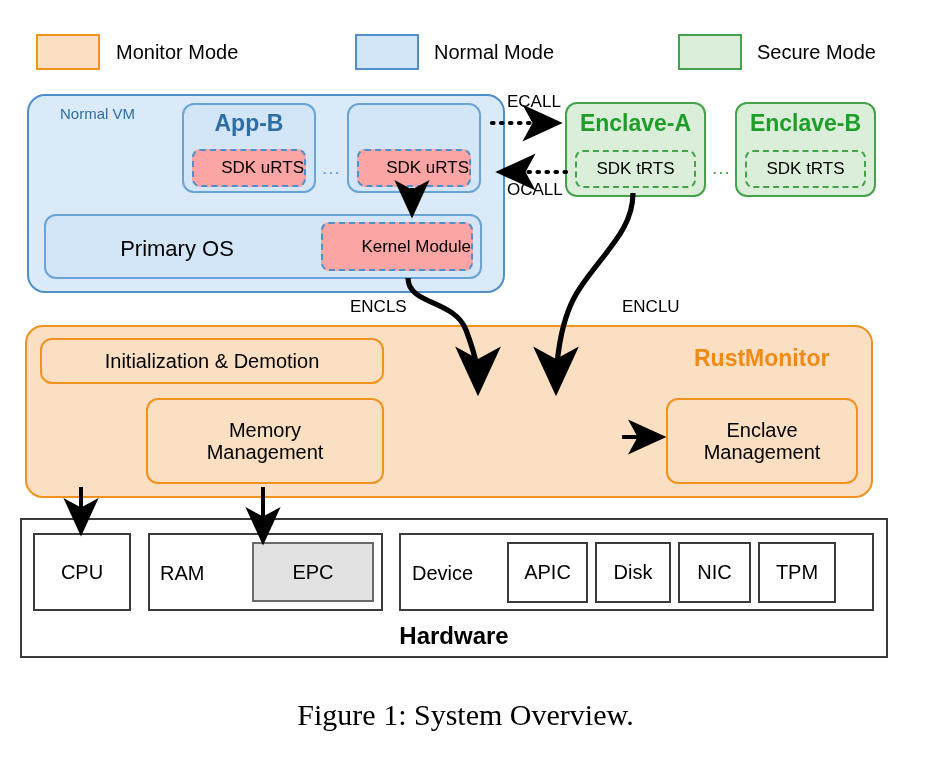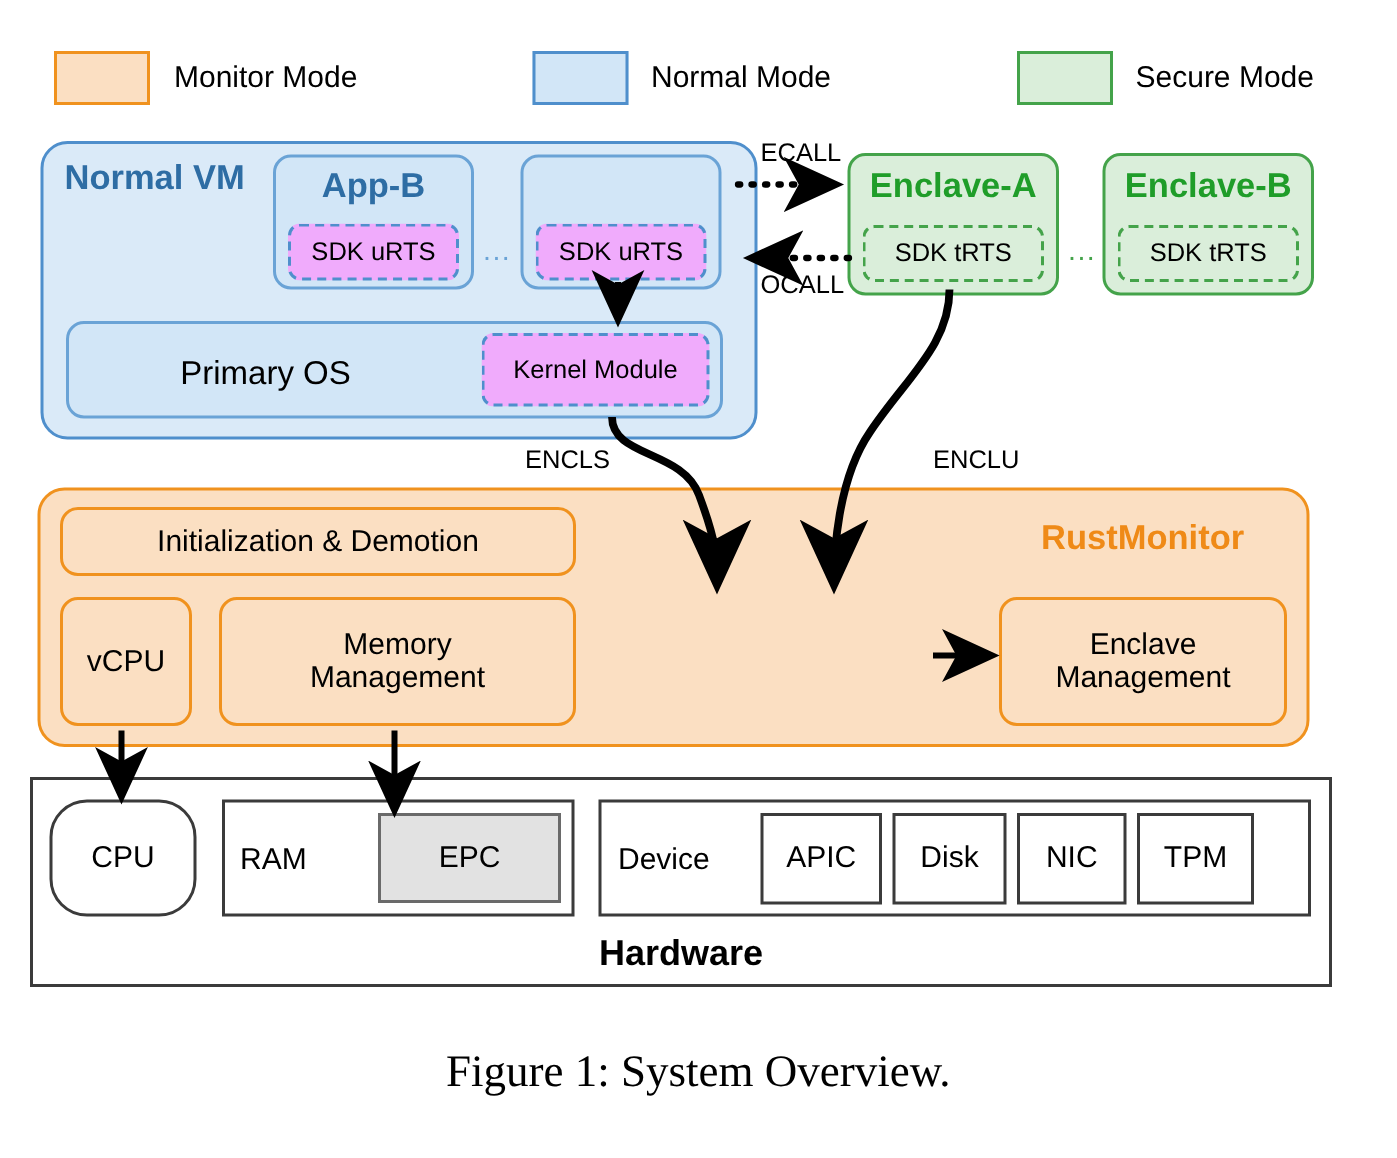--- a/index.html
+++ b/index.html
@@ -46,28 +46,30 @@
   
   .vm-outer {
     background: #daeaf8;
     border: 2.5px solid #4f8fcc;
   }
   .vm-inner {
     background: #d2e6f7;
     border: 2px solid #6aa3d6;
   }
   .dashed-blue {
-    background: #f0abfc;
+    background: #fca5a5;
     border: 2px dashed #4f8fcc;
+    justify-content: flex-end;
   }
   .vm-title {
-    font-size: 23px;
-    font-weight: bold;
+    font-size: 15px;
+    font-weight: normal;
     color: #2e6da4;
     white-space: nowrap;
+    margin-left: 17px;
   }
   .app-title {
     font-size: 23px;
     font-weight: bold;
     color: #2e6da4;
   }
   .blk-text { font-size: 20px; color: #000; }
   .blk-text-sm { font-size: 17px; color: #000; }
 
   
@@ -210,42 +212,39 @@
   <div class="abs edge-label" style="left:622px; top:297px;">ENCLU</div>
 
   <div class="abs monitor-outer rounded-lg" style="left:25px; top:325px; width:848px; height:173px;"></div>
 
   <div class="abs monitor-title" style="left:694px; top:345px;">RustMonitor</div>
 
   <div class="abs monitor-inner rounded-md box" style="left:40px; top:338px; width:344px; height:46px;">
     <span class="blk-text">Initialization &amp; Demotion</span>
   </div>
 
-  <div class="abs monitor-inner rounded-md box" style="left:40px; top:398px; width:88px; height:86px;">
-    <span class="blk-text">vCPU</span>
-  </div>
 
   <div class="abs monitor-inner rounded-md box" style="left:146px; top:398px; width:238px; height:86px;">
     <span class="blk-text" style="display:block;">
       <span style="display:block;">Memory</span>
       <span style="display:block;">Management</span>
     </span>
   </div>
 
 
   <div class="abs monitor-inner rounded-md box" style="left:666px; top:398px; width:192px; height:86px;">
     <span class="blk-text" style="display:block;">
       <span style="display:block;">Enclave</span>
       <span style="display:block;">Management</span>
     </span>
   </div>
 
   <div class="abs hw-outer" style="left:20px; top:518px; width:868px; height:140px;"></div>
 
-  <div class="abs hw-box box" style="left:33px; top:533px; width:98px; height:78px;border-radius:25px;">
+  <div class="abs hw-box box" style="left:33px; top:533px; width:98px; height:78px;">
     <span class="blk-text">CPU</span>
   </div>
 
   <div class="abs hw-box" style="left:148px; top:533px; width:235px; height:78px;"></div>
   <div class="abs blk-text" style="left:160px; top:562px;text-align:center;">RAM</div>
   <div class="abs hw-epc box" style="left:252px; top:542px; width:122px; height:60px;">
     <span class="blk-text">EPC</span>
   </div>
 
   <div class="abs hw-box" style="left:399px; top:533px; width:475px; height:78px;"></div>

